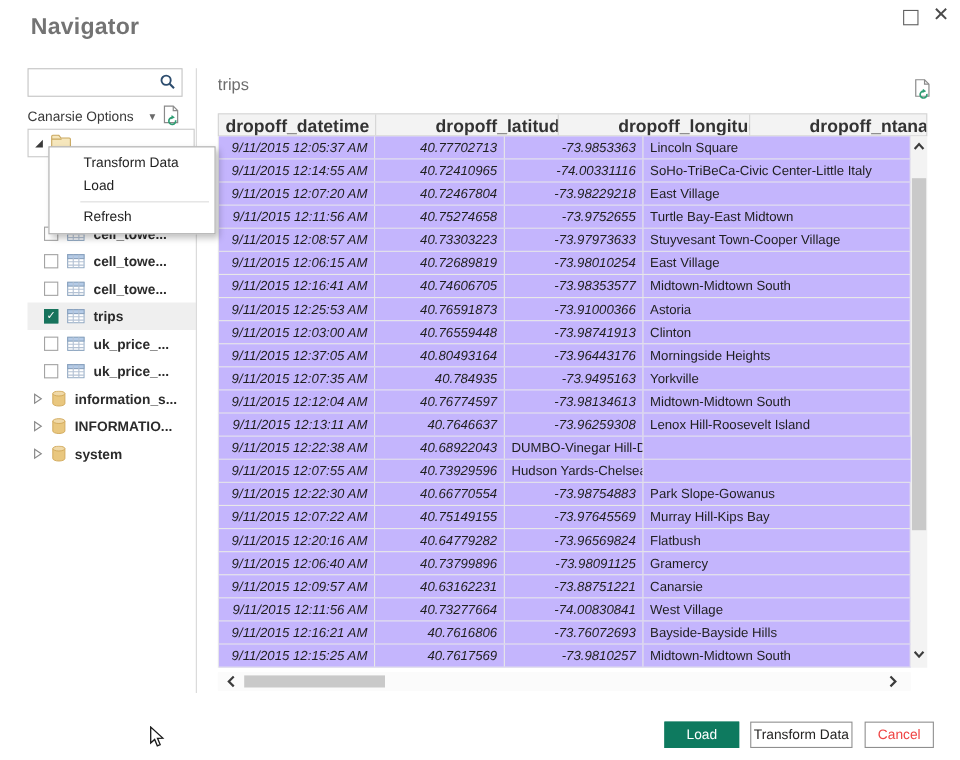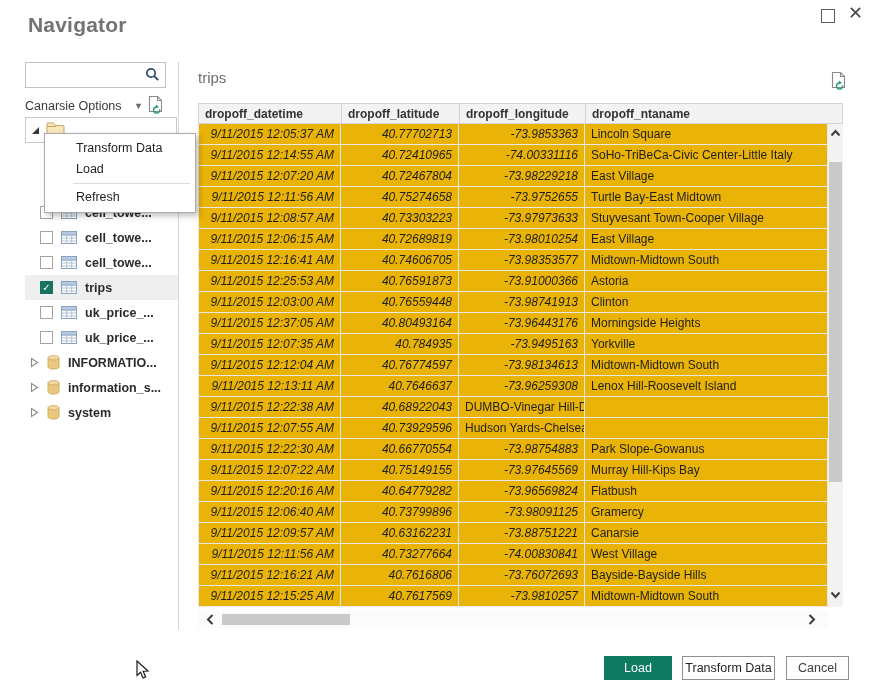--- a/index.html
+++ b/index.html
@@ -38,27 +38,27 @@
   .dbicon { margin-left:8px; flex:0 0 auto; display:inline-flex; }
   .tlabel { margin-left:8px; overflow:hidden; text-overflow:ellipsis;font-weight:bold; }
 
   .vdivider { left:178px; top:62px; width:1px; height:568px; background:#d8d8d8; }
 
   
   .ptitle { left:198px; top:69px; font-size:15px; color:#6e6e6e; }
   .pv-refresh { left:830px; top:71px; }
 
   .thead { left:198px; top:103px; width:645px; height:21px; background:#f3f3f3; display:flex;
-           border:1px solid #d4d4d4; box-sizing:border-box; font-size:12px; font-weight:700; color:#333; }
+           border:1px solid #d4d4d4; box-sizing:border-box; font-size:16px; font-weight:700; color:#333;gap:48px; }
   .th { box-sizing:border-box; border-right:1px solid #d4d4d4; padding:3px 0 0 6px; overflow:hidden; white-space:nowrap; }
   .th:nth-child(1){ width:143px; } .th:nth-child(2){ width:118px; } .th:nth-child(3){ width:126px; }
   .th:nth-child(4){ flex:1; border-right:none; }
 
   .tbody { left:198px; top:124px; width:630px; border-left:1px solid #e8e8e8; box-sizing:border-box; }
-  .tr { display:flex; height:21px; border-bottom:1px solid #e8e8e8; box-sizing:border-box; background:#eab308; font-size:12px; color:#1f1f1f; }
+  .tr { display:flex; height:21px; border-bottom:1px solid #e8e8e8; box-sizing:border-box; background:#c4b5fd; font-size:12px; color:#1f1f1f; }
   .td { box-sizing:border-box; border-right:1px solid #e8e8e8; padding:3px 6px 0 6px; overflow:hidden; white-space:nowrap; }
   .td:nth-child(1){ width:142px; } .td:nth-child(2){ width:118px; } .td:nth-child(3){ width:126px; }
   .td:nth-child(4){ width:243px; }
   .td.num { text-align:right; font-style:italic; }
 
   .vscroll { left:828px; top:124px; width:15px; height:483px; background:#f3f3f3; }
   .vthumb { position:absolute; left:1px; top:38px; width:13px; height:320px; background:#c9c9c9; }
   .varrow { position:absolute; left:1px; }
   .vup { top:3px; } .vdown { bottom:6px; }
 
@@ -71,21 +71,21 @@
   .menu { left:44px; top:133px; width:150px; background:#fff; border:1px solid #ababab;
           box-shadow:3px 3px 6px rgba(0,0,0,0.25); z-index:50; padding:4px 0; }
   .mitem { height:21px; line-height:21px; padding-left:31px; font-size:12.5px; color:#1f1f1f; white-space:nowrap; }
   .msep { height:1px; background:#dcdcdc; margin:3px 5px 3px 28px; }
 
   
   .btn { position:absolute; top:656px; height:24px; font-size:12.5px; font-family:"Liberation Sans",sans-serif;
          text-align:center; box-sizing:border-box; cursor:default; }
   .btn-load { left:604px; width:68px; background:#0e7a5f; color:#fff; border:1px solid #0e7a5f; }
   .btn-transform { left:682px; width:93px; background:#fff; color:#252423; border:1px solid #8f8f8f; }
-  .btn-cancel { left:786px; width:63px; background:#fff; color:#404040; border:1px solid #8f8f8f; }
+  .btn-cancel { left:786px; width:63px; background:#fff; color:#ef4444; border:1px solid #8f8f8f; }
 
   .cursor { left:136px; top:660px; z-index:60; }
 </style>
 </head>
 <body>
 
 <div id="app">
 
   <div class="abs title">Navigator</div>
   <div class="abs winbtn maxbtn">
@@ -212,33 +212,33 @@
       <div class="treeitem">
 
       <svg class="exp-ic" width="9" height="11" viewBox="0 0 9 11">
         <polygon points="1.5,1.5 7.5,5.5 1.5,9.5" fill="#ffffff" stroke="#8a8a8a" stroke-width="1.1"></polygon>
       </svg>
 
       <svg class="dbicon" width="13" height="15" viewBox="0 0 13 15">
         <path d="M1,2.8 L1,11.8 A5.5,2.3 0 0 0 12,11.8 L12,2.8" fill="#e9c77f" stroke="#d2ab5e" stroke-width="0.9"></path>
         <ellipse cx="6.5" cy="2.8" rx="5.5" ry="2.2" fill="#f0d9a8" stroke="#d2ab5e" stroke-width="0.9"></ellipse>
       </svg>
-      <span class="tlabel">INFORMATIO...</span>
+      <span class="tlabel">information_s...</span>
     </div>
       <div class="treeitem">
 
       <svg class="exp-ic" width="9" height="11" viewBox="0 0 9 11">
         <polygon points="1.5,1.5 7.5,5.5 1.5,9.5" fill="#ffffff" stroke="#8a8a8a" stroke-width="1.1"></polygon>
       </svg>
 
       <svg class="dbicon" width="13" height="15" viewBox="0 0 13 15">
         <path d="M1,2.8 L1,11.8 A5.5,2.3 0 0 0 12,11.8 L12,2.8" fill="#e9c77f" stroke="#d2ab5e" stroke-width="0.9"></path>
         <ellipse cx="6.5" cy="2.8" rx="5.5" ry="2.2" fill="#f0d9a8" stroke="#d2ab5e" stroke-width="0.9"></ellipse>
       </svg>
-      <span class="tlabel">information_s...</span>
+      <span class="tlabel">INFORMATIO...</span>
     </div>
       <div class="treeitem">
 
       <svg class="exp-ic" width="9" height="11" viewBox="0 0 9 11">
         <polygon points="1.5,1.5 7.5,5.5 1.5,9.5" fill="#ffffff" stroke="#8a8a8a" stroke-width="1.1"></polygon>
       </svg>
 
       <svg class="dbicon" width="13" height="15" viewBox="0 0 13 15">
         <path d="M1,2.8 L1,11.8 A5.5,2.3 0 0 0 12,11.8 L12,2.8" fill="#e9c77f" stroke="#d2ab5e" stroke-width="0.9"></path>
         <ellipse cx="6.5" cy="2.8" rx="5.5" ry="2.2" fill="#f0d9a8" stroke="#d2ab5e" stroke-width="0.9"></ellipse>

